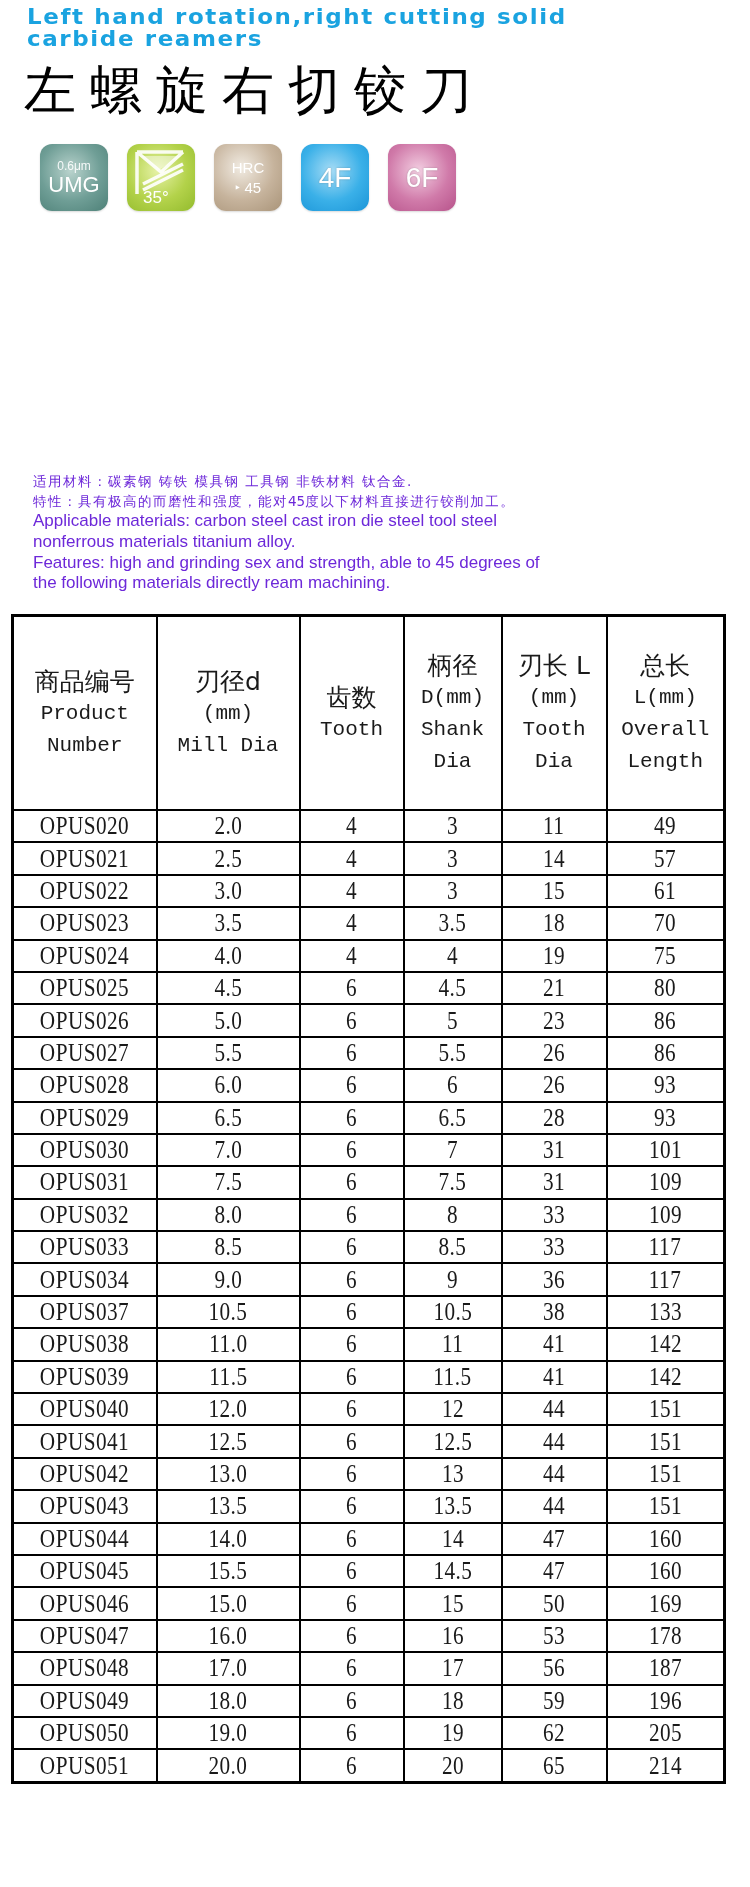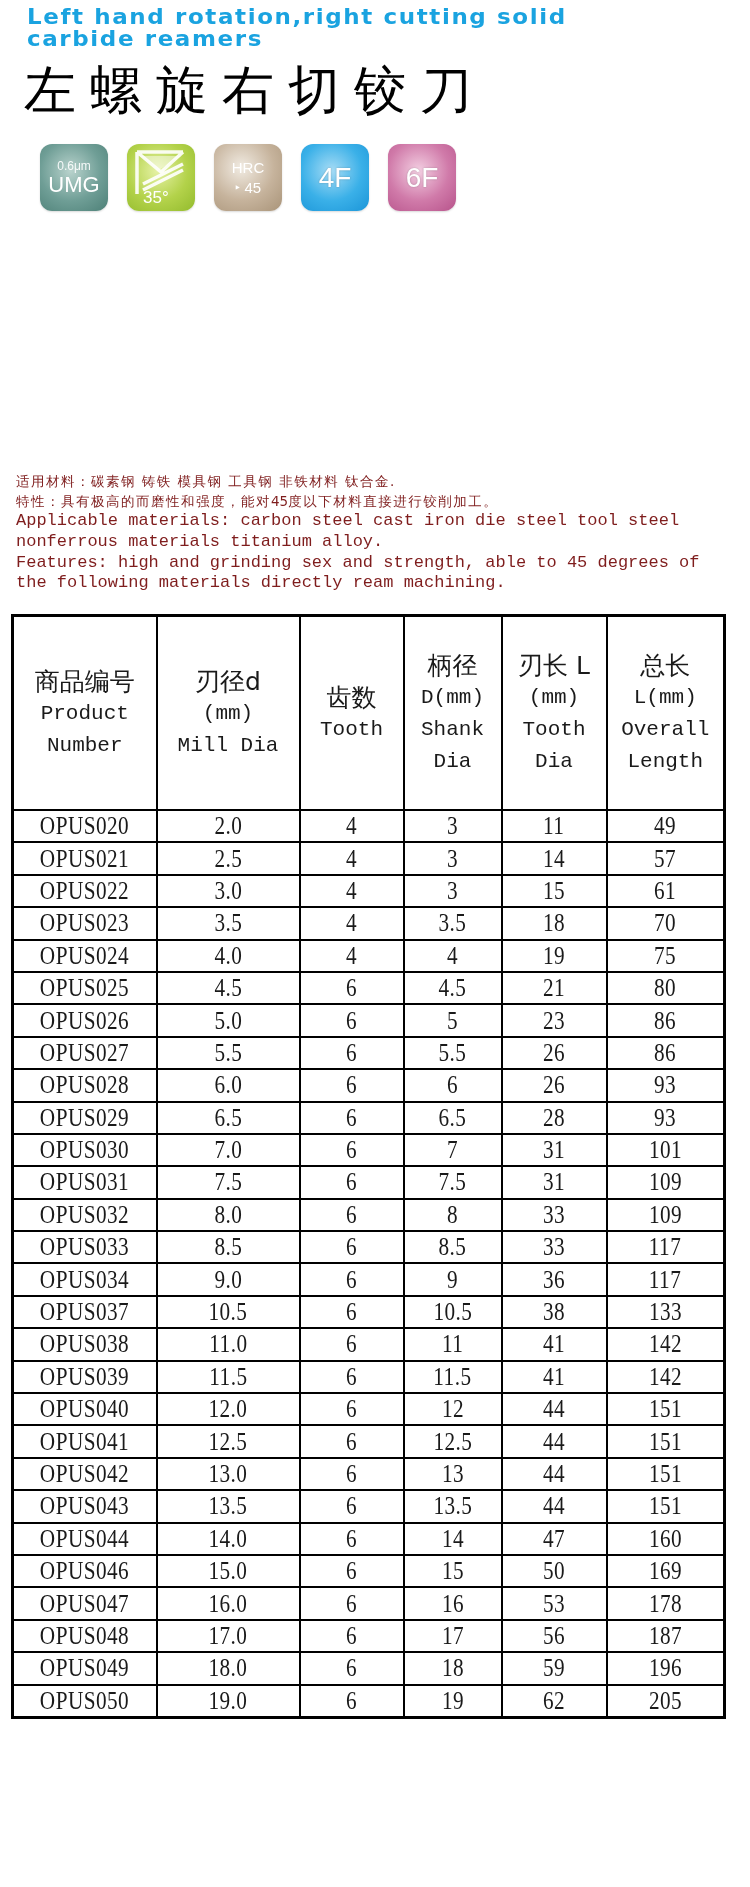--- a/index.html
+++ b/index.html
@@ -86,38 +86,38 @@
   .b-35 svg { position: absolute; left: 8px; top: 6px; }
   .b-35 .deg {
     position: absolute;
     left: 16px;
     bottom: 3px;
     font-size: 17px;
   }
 
   .materials {
     position: absolute;
-    left: 16px;
+    left: 33px;
     top: 471px;
-    color: #7f1d1d;
+    color: #6d28d9;
   }
   .materials .cn {
     font-family: "DejaVu Sans", sans-serif;
     font-size: 13.5px;
     line-height: 20px;
     letter-spacing: 1.5px;
     white-space: nowrap;
   }
   .materials .cn b {
     font-weight: normal;
     letter-spacing: 0;
     margin-top: 28px;
   }
   .materials .en {
-    font-family: Liberation Mono, monospace;
+    font-family: Liberation Sans, sans-serif;
     font-size: 17px;
     line-height: 20.8px;
     white-space: nowrap;
   }
 
   table.spec {
     position: absolute;
     left: 11px;
     top: 614px;
     width: 712px;
@@ -430,20 +430,28 @@
       </tr>
       <tr>
         <td><span>OPUS044</span></td>
         <td><span>14.0</span></td>
         <td><span>6</span></td>
         <td><span>14</span></td>
         <td><span>47</span></td>
         <td><span>160</span></td>
       </tr>
       <tr>
+        <td><span>OPUS045</span></td>
+        <td><span>15.5</span></td>
+        <td><span>6</span></td>
+        <td><span>14.5</span></td>
+        <td><span>47</span></td>
+        <td><span>160</span></td>
+      </tr>
+      <tr>
         <td><span>OPUS046</span></td>
         <td><span>15.0</span></td>
         <td><span>6</span></td>
         <td><span>15</span></td>
         <td><span>50</span></td>
         <td><span>169</span></td>
       </tr>
       <tr>
         <td><span>OPUS047</span></td>
         <td><span>16.0</span></td>
@@ -469,14 +477,22 @@
         <td><span>196</span></td>
       </tr>
       <tr>
         <td><span>OPUS050</span></td>
         <td><span>19.0</span></td>
         <td><span>6</span></td>
         <td><span>19</span></td>
         <td><span>62</span></td>
         <td><span>205</span></td>
       </tr>
+      <tr>
+        <td><span>OPUS051</span></td>
+        <td><span>20.0</span></td>
+        <td><span>6</span></td>
+        <td><span>20</span></td>
+        <td><span>65</span></td>
+        <td><span>214</span></td>
+      </tr>
     </tbody>
 </table>
 
 </body></html>

